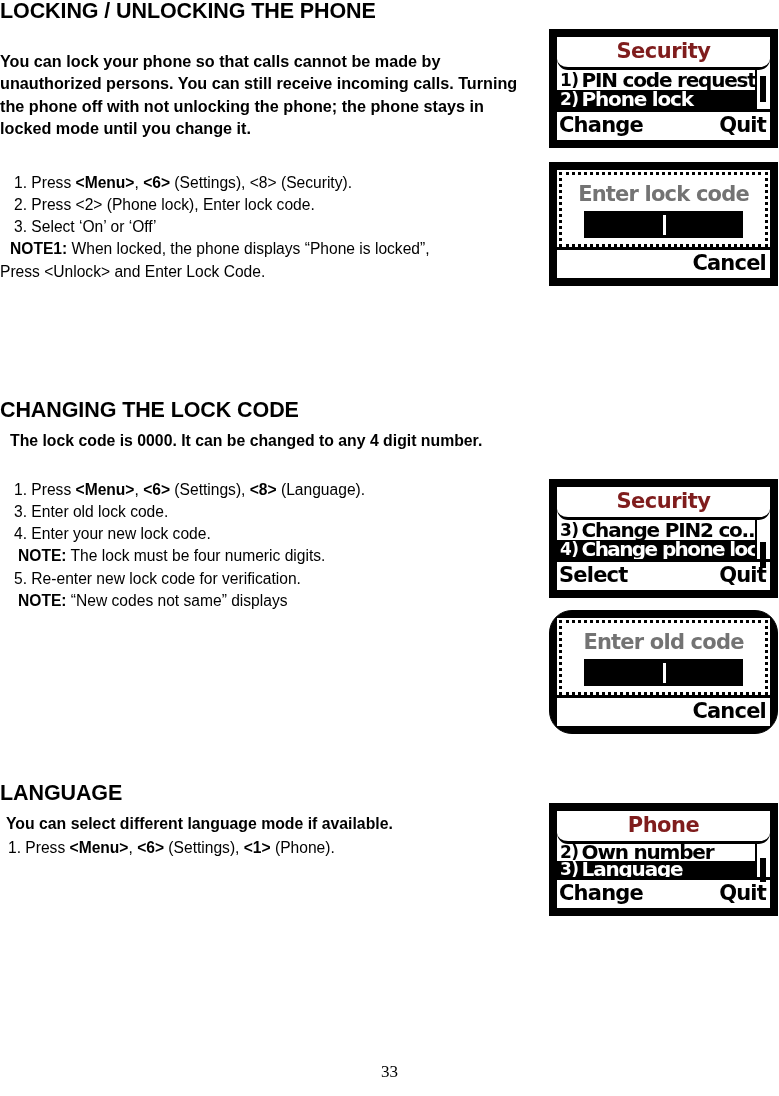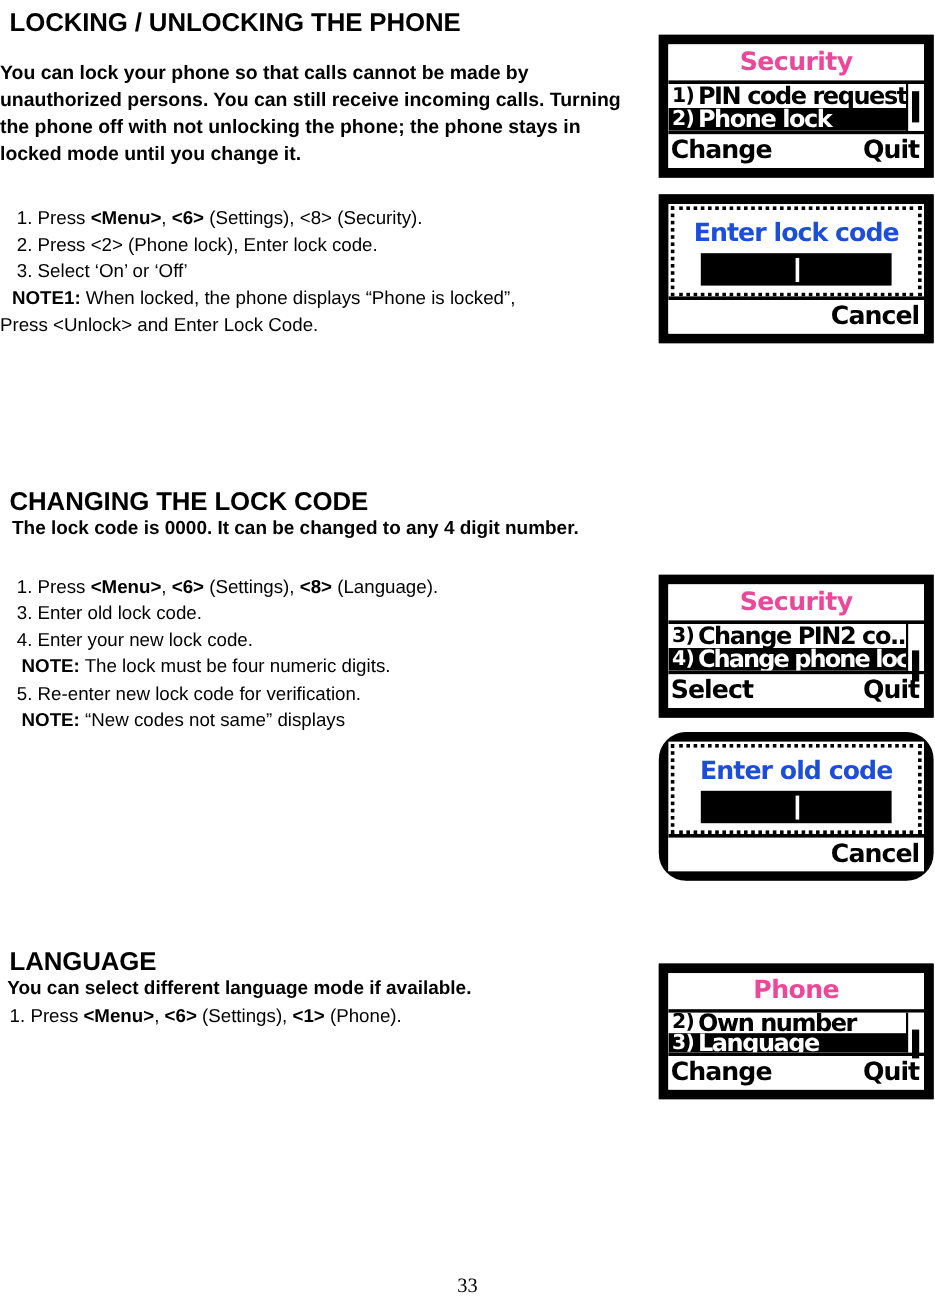--- a/index.html
+++ b/index.html
@@ -23,21 +23,21 @@
     top: 0;
     width: 545px;
     padding: 0;
   }
 
   .h1 {
     font-size: 21.5px;
     font-weight: bold;
     letter-spacing: -0.1px;
     line-height: 1.05;
-    margin: 8px;
+    margin: 0;
     white-space: nowrap;
   }
 
   .intro {
     font-size: 16.2px;
     font-weight: bold;
     line-height: 1.385;
     margin: 0;
   }
 
@@ -95,21 +95,22 @@
     box-sizing: border-box;
     text-align: center;
     font-family: "DejaVu Sans", sans-serif;
     font-weight: bold;
     font-size: 21px;
     line-height: 1;
     letter-spacing: -0.5px;
     padding: 4px 0 5px 0;
     border-bottom: 3px solid #000;
     background: #fff;
-    color: #ec4899;
+    color: #7f1d1d;
+    border-radius: 11px;
   }
   .lcd-list {
     flex: 1;
     display: flex;
     flex-direction: row;
     border-bottom: 3px solid #000;
     background: #fff;
     min-height: 0;
   }
   .lcd-rows {
@@ -185,21 +186,21 @@
     justify-content: flex-start;
     min-height: 0;
   }
   .lcd-dialog-title {
     font-family: "DejaVu Sans", sans-serif;
     font-weight: bold;
     font-size: 21px;
     letter-spacing: -0.8px;
     padding: 7px 0 5px 0;
     white-space: nowrap;
-    color: #1d4ed8;
+    color: #737373;
     text-align: right;
   }
   .lcd-entry {
     position: relative;
     width: 78%;
     height: 28px;
     background: #000;
     margin-bottom: 6px;
   }
   .lcd-caret {

